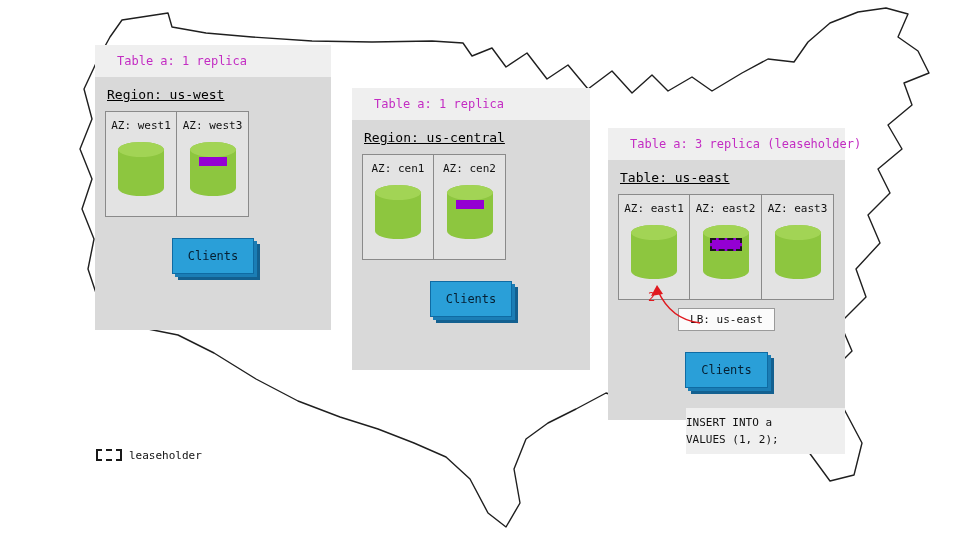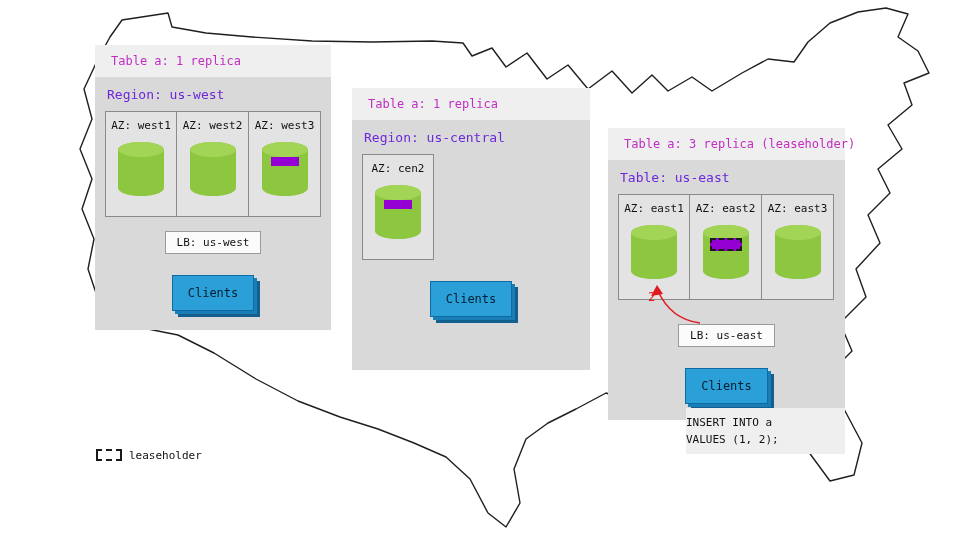--- a/index.html
+++ b/index.html
@@ -11,25 +11,25 @@
     overflow:hidden;
     color:#111;
   }
   .map-svg{position:absolute;left:0;top:0;width:960px;height:540px;}
   .panel{position:absolute;background:var(--panel);}
   .panel-header{
     background:var(--panel-header);
     color:var(--magenta);
     font-size:12px;
     height:32px;
-    padding:9px 16px 0;
+    padding:9px 22px 0;
     white-space:nowrap;
   }
   .panel-body{padding:0 10px;}
-  .region-title{font-size:13px;color:#6d28d9;padding:10px 2px 9px;}
+  .region-title{font-size:13px;color:#000000;padding:10px 2px 9px;text-decoration:underline;}
   .az-row{display:flex;}
   .az-box{
     width:72px;
     height:106px;
     background:var(--az-box);
     border:1px solid #8a8a8a;
     display:flex;
     flex-direction:column;
     align-items:center;
   }
@@ -74,21 +74,21 @@
   .clients-btn{
     background:var(--blue);
     border:1px solid #0f6ba3;
     color:#062033;
     font-size:12px;
     padding:10px 15px;
     width:max-content;
     margin:21px auto 0;
     box-shadow:3px 3px 0 0 var(--blue-dark1),6px 6px 0 0 var(--blue-dark2);
   }
-  .panel-east .lb-box{margin-top:24px;}
+  .panel-east .lb-box{margin-top:8px;}
   .insert-note{
     position:absolute;left:686px;top:408px;
     width:159px;height:46px;
     background:#efefef;
     font-size:11px;
     line-height:1.5;
     padding:7px 0;
     z-index:5;
     white-space:nowrap;
   }
@@ -132,43 +132,42 @@
   <div class="panel-body">
     <div class="region-title">Region: us-west</div>
     <div class="az-row">
       <div class="az-box">
         <div class="az-label">AZ: west1</div>
         <div class="cylinder">
           
         </div>
       </div>
       <div class="az-box">
-        <div class="az-label">AZ: west2</div>
-        <div class="cylinder">
-          
-        </div>
-      </div>
-      <div class="az-box">
         <div class="az-label">AZ: west3</div>
         <div class="cylinder">
           <div class="marker show"></div>
         </div>
       </div>
     </div>
-    <div class="lb-box">LB: us-west</div>
     <div class="clients-btn">Clients</div>
   </div>
 </div>
 
 <div class="panel" style="left:352px;top:88px;width:238px;height:282px;">
   <div class="panel-header">Table a: 1 replica</div>
   <div class="panel-body">
     <div class="region-title">Region: us-central</div>
     <div class="az-row">
       <div class="az-box">
+        <div class="az-label">AZ: cen1</div>
+        <div class="cylinder">
+          
+        </div>
+      </div>
+      <div class="az-box">
         <div class="az-label">AZ: cen2</div>
         <div class="cylinder">
           <div class="marker show"></div>
         </div>
       </div>
     </div>
     <div class="clients-btn">Clients</div>
   </div>
 </div>
 

